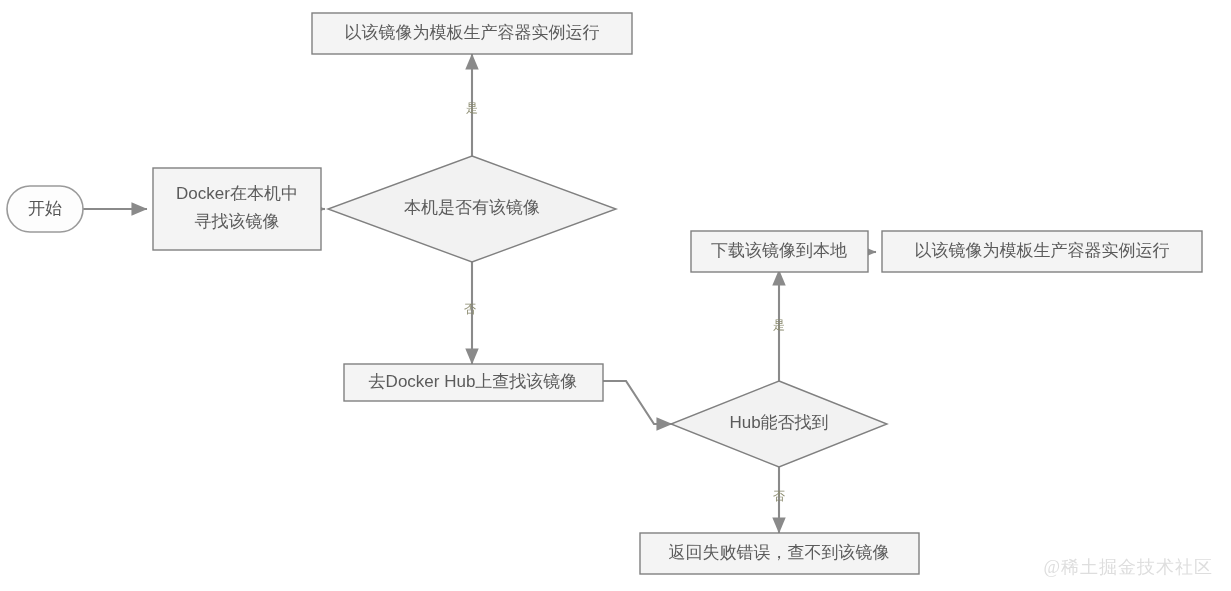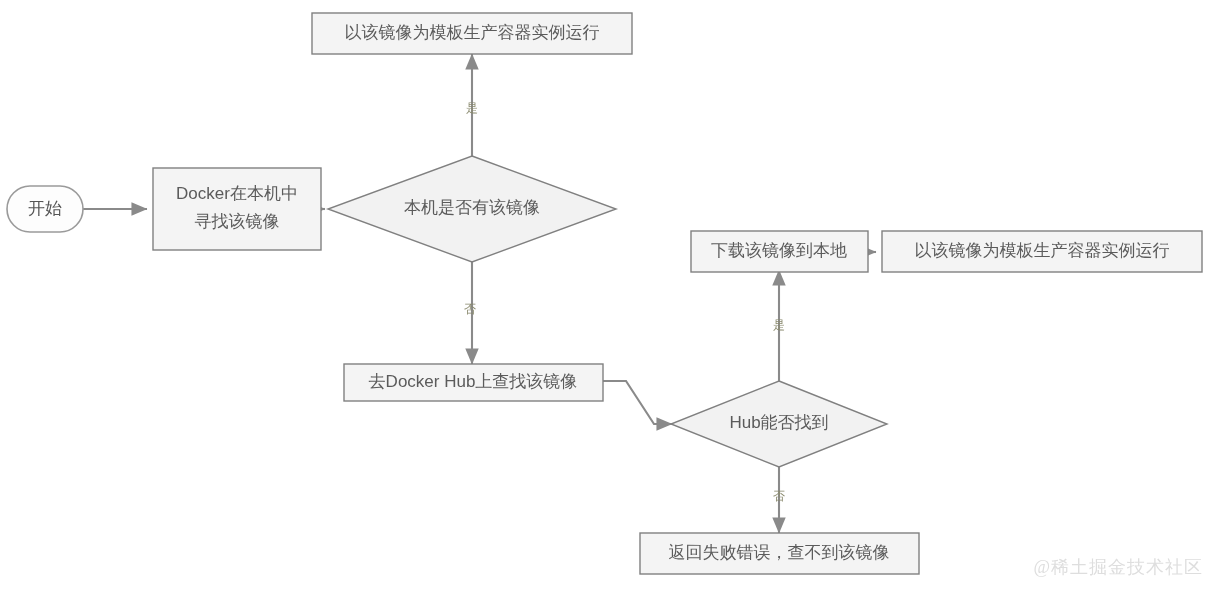--- a/index.html
+++ b/index.html
@@ -58,21 +58,21 @@
   }
   .edge-label {
     fill: #8a8a6e;
     font-family: "Liberation Sans", "DejaVu Sans", sans-serif;
     font-size: 12px;
     text-anchor: middle;
     dominant-baseline: middle;
   }
   .watermark {
     position: absolute;
-    right: 28px;
+    right: 18px;
     bottom: 12px;
     color: #dedede;
     font-size: 18px;
     font-family: "Liberation Serif", "DejaVu Serif", serif;
     letter-spacing: 1px;
     user-select: none;
   }
 </style>
 </head>
 <body>

